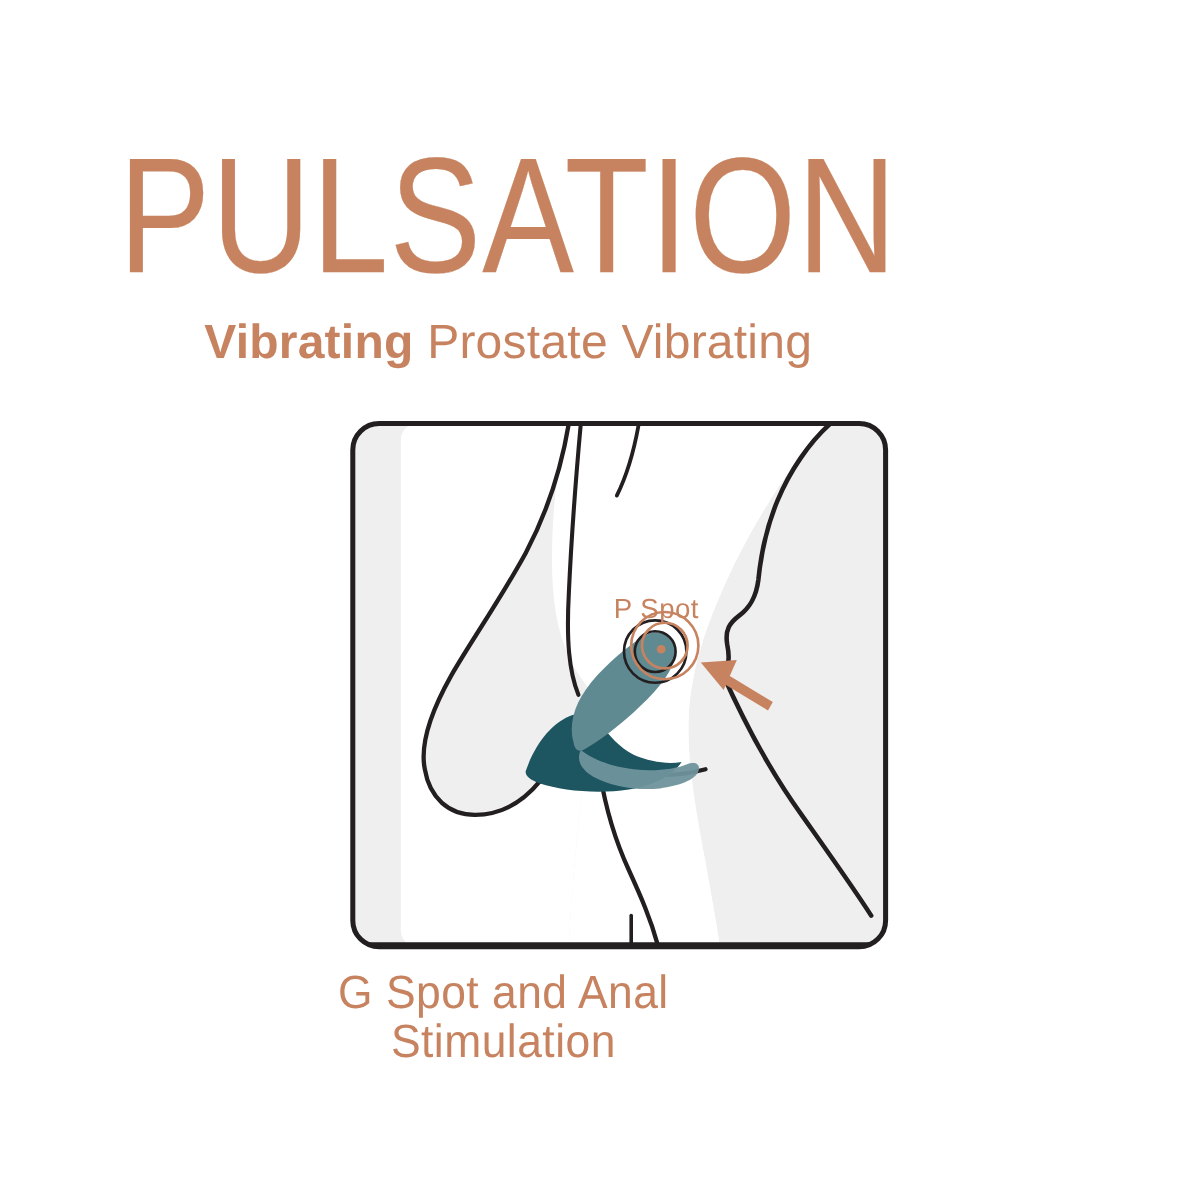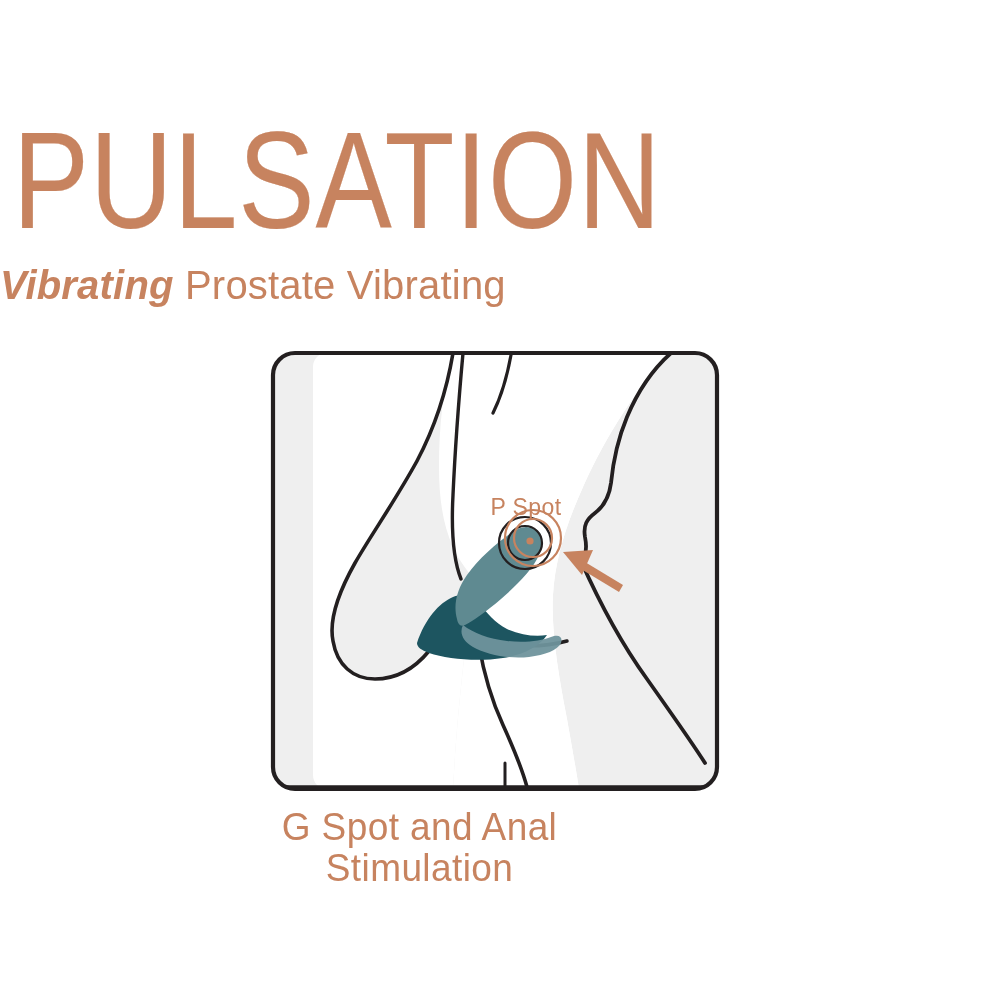--- a/index.html
+++ b/index.html
@@ -19,20 +19,21 @@
     inset: 0;
     background: #ffffff;
   }
 
   
   .title-block {
     position: absolute;
     top: 112px;
     left: 0;
     width: 847px;
+    text-align: center;
   }
   .main-title {
     font-family: "Liberation Sans", sans-serif;
     font-size: 118px;
     line-height: 1.0;
     font-weight: 300;
     letter-spacing: 1px;
     color: #c7835f;
     transform: scaleY(1.16) scaleX(0.97);
     transform-origin: center top;
@@ -43,27 +44,26 @@
     margin-top: 34px;
     font-size: 40px;
     line-height: 1.05;
     color: #c7835f;
     font-weight: 400;
     letter-spacing: 0.2px;
     white-space: nowrap;
   }
   .subtitle .bold {
     font-weight: 700;
-    font-style: italic;
   }
 
   
   .illustration {
     position: absolute;
-    left: 267px;
+    left: 288px;
     top: 347px;
     width: 456px;
     height: 450px;
   }
   .illustration svg {
     display: block;
     width: 456px;
     height: 450px;
   }
 

